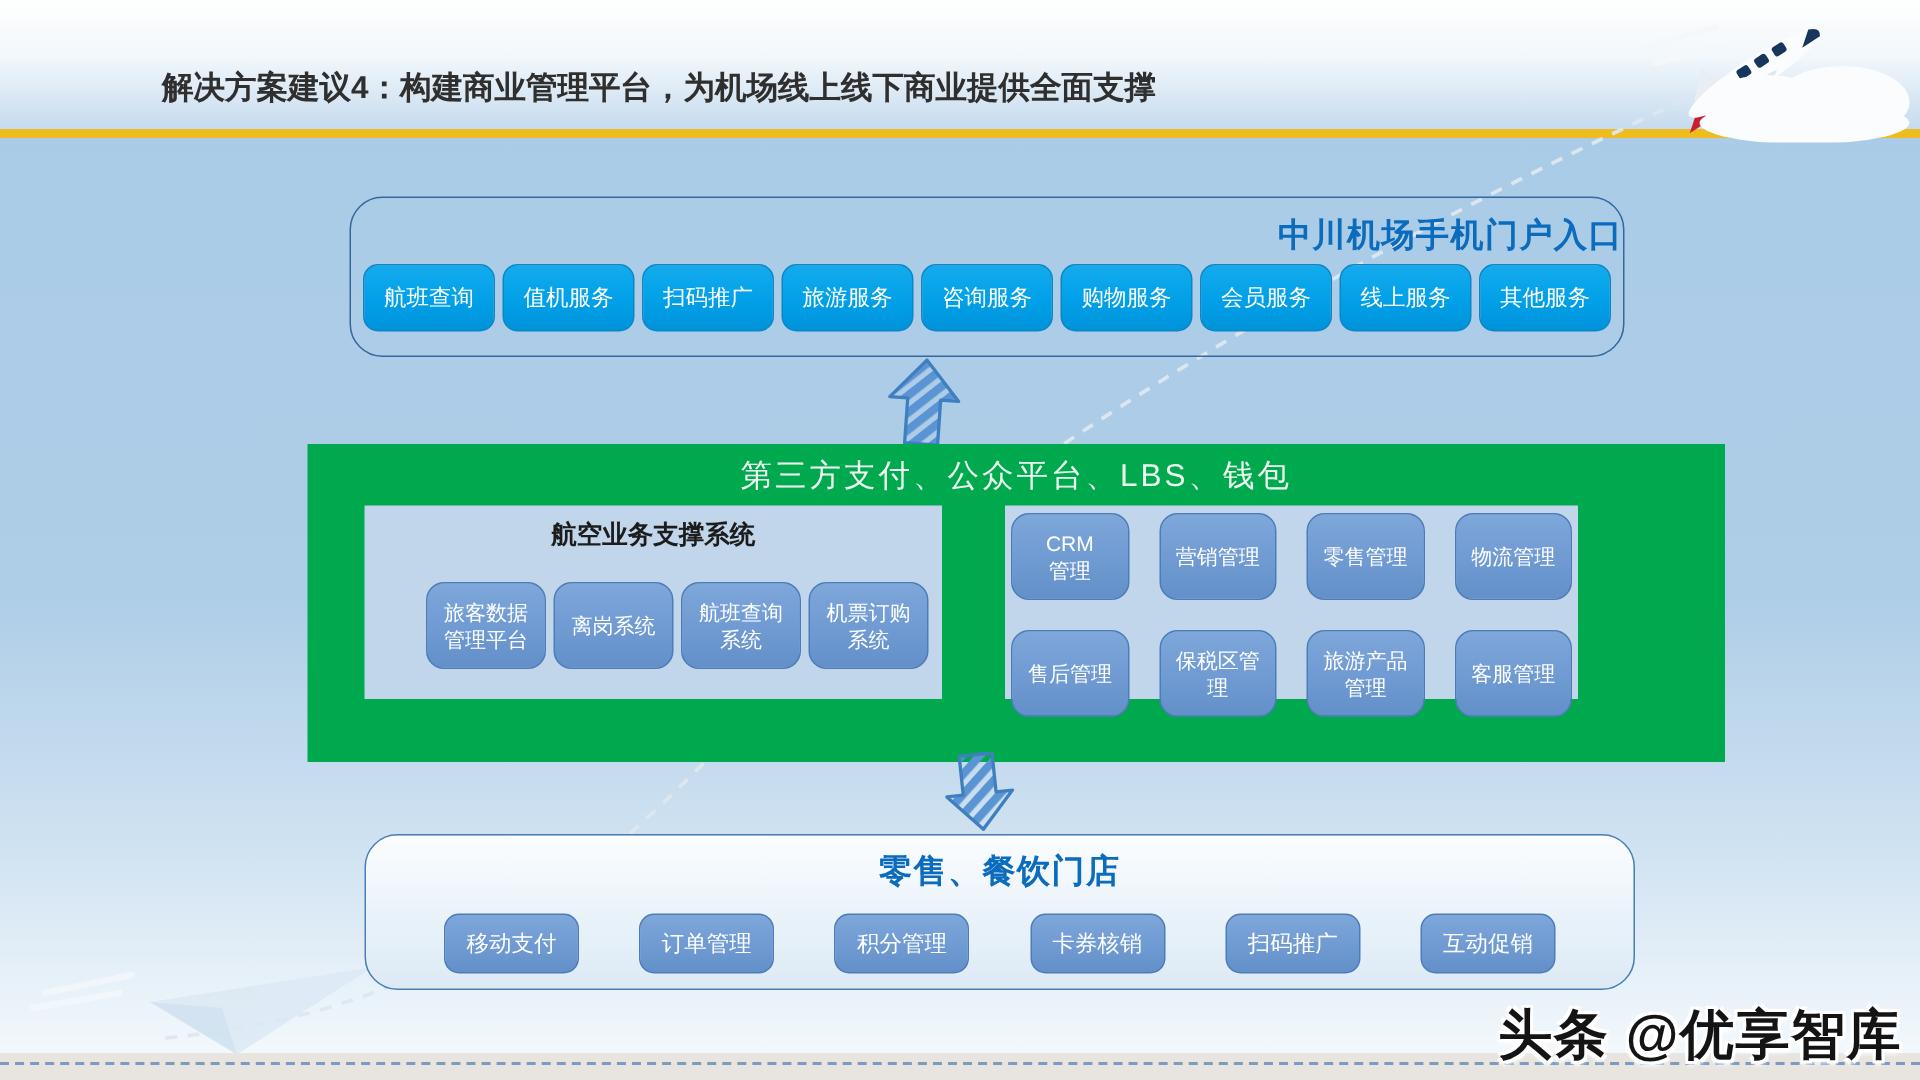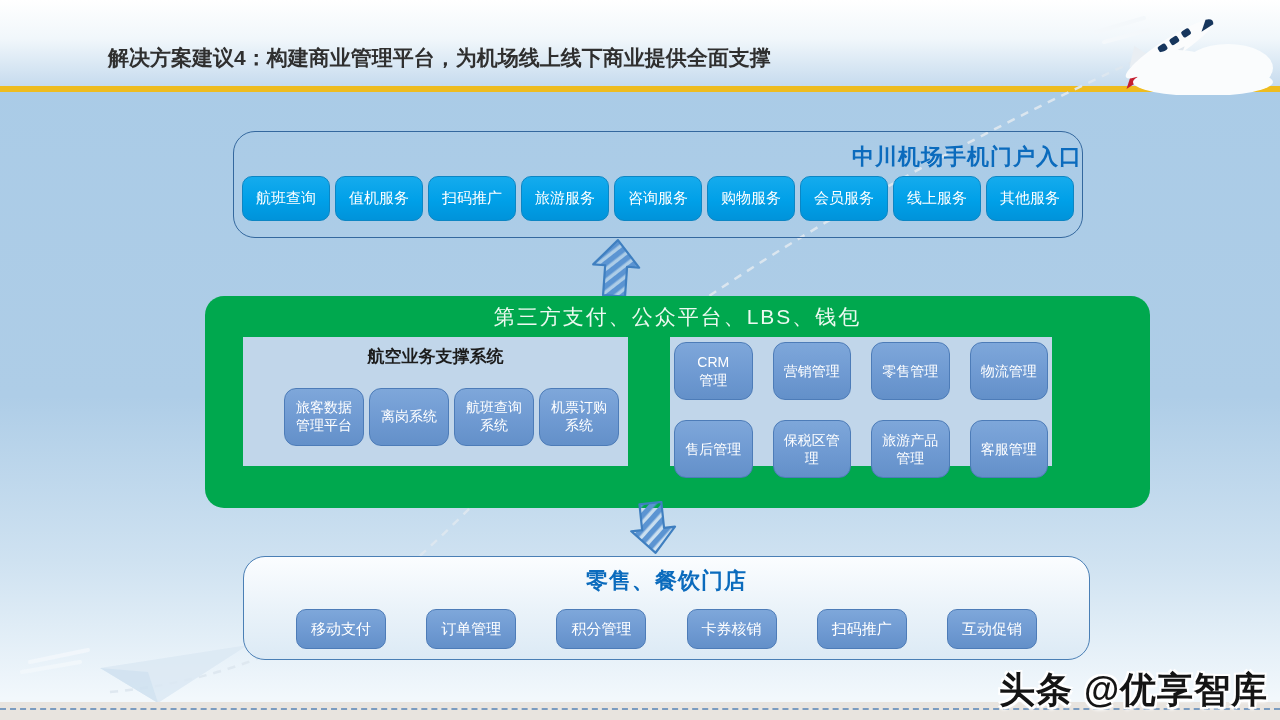--- a/index.html
+++ b/index.html
@@ -27,25 +27,25 @@
           background:linear-gradient(180deg,#15abed 0%, var(--portal-btn) 55%, #0093da 100%);
           border:1px solid var(--portal-btn-border); }
 
   
   .arrow { position:absolute; z-index:2; }
   .arrow-up   { left:590px; top:238px; }
   .arrow-down { left:628px; top:501px; }
 
   
   .green-box { position:absolute; left:205px; top:296px; width:945px; height:212px; z-index:2;
-               background:var(--green);border-radius:19px; }
+               background:var(--green); }
   .green-title { position:absolute; left:0; right:0; top:7px; text-align:center;
                  font-size:21px; color:#ecf9f0; letter-spacing:2px; }
   .panel { position:absolute; top:41px; height:129px; background:var(--panel-bg); }
-  .panel-aviation { left:38px;  width:385px;font-family:Liberation Mono, monospace; }
+  .panel-aviation { left:38px;  width:385px; }
   .panel-business { left:465px; width:382px; }
   .aviation-title { position:absolute; left:0; right:0; top:8px; text-align:center;
                     font-size:17px; font-weight:700; color:#1c1c1c; }
   .aviation-buttons { position:absolute; left:9px; right:9px; top:51px; display:flex; gap:5px;margin-left:32px; }
   .business-grid { position:absolute; inset:5px 4px; display:grid;
                    grid-template-columns:repeat(4,1fr); grid-template-rows:1fr 1fr; gap:20px; }
   .ibtn { height:58px; border-radius:12px; color:#fff; font-size:14px; line-height:1.3;
           display:flex; align-items:center; justify-content:center; text-align:center;
           white-space:pre-line;
           background:linear-gradient(180deg,#7ea7da 0%, var(--inner-btn) 55%, #6390c9 100%);

